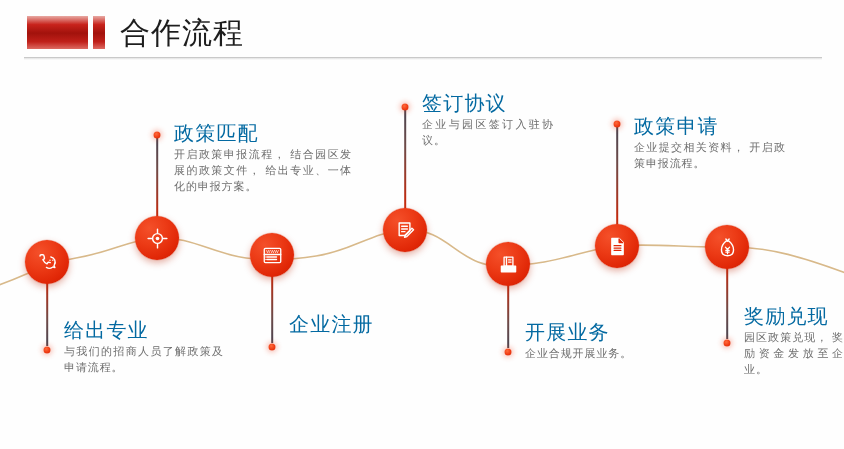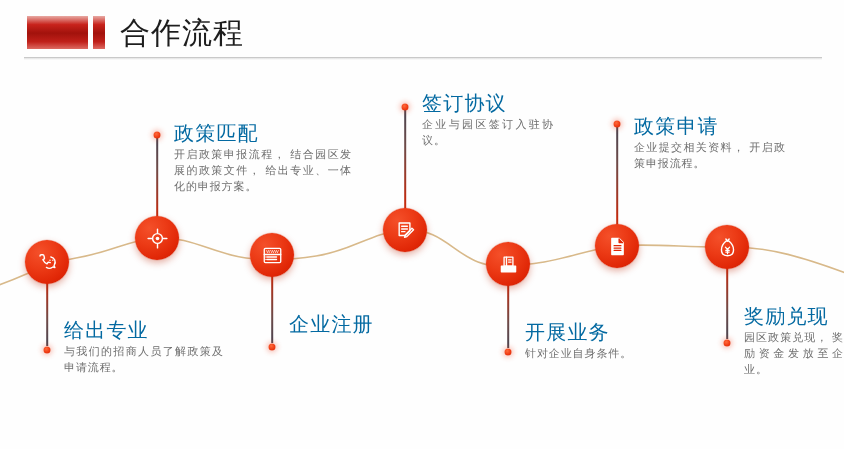--- a/index.html
+++ b/index.html
@@ -244,21 +244,21 @@
       <svg width="23" height="23" viewBox="0 0 24 24" fill="none" stroke="#ffffff" stroke-width="1.4" stroke-linecap="round" stroke-linejoin="round">
         <path d="M7.4 4.3h9.2v9.4H7.4z"></path>
         <path d="M9.9 4.3v9.4"></path>
         <path d="M12.1 7.1h2.6M12.1 9.5h2.6"></path>
         <path d="M4.6 13.7h14.8v5.9H4.6z" fill="#ffffff" stroke="#ffffff"></path>
       </svg>
     </span>
   </div>
   <div class="label-block" style="left:525px; top:322px; width:122px;">
     <div class="label-title">开展业务</div>
-    <div class="label-desc">针对企业自身条件。</div>
+    <div class="label-desc">企业合规开展业务。</div>
   </div>
 
   <div class="connector up" style="left:617px; top:127px; height:119px;"></div>
   <div class="enddot" style="left:617px; top:124px;"></div>
   <div class="node-badge" style="left:617px; top:246px;">
     <span>
       <svg width="23" height="23" viewBox="0 0 24 24" fill="none" stroke="#ffffff" stroke-width="1.4" stroke-linejoin="round">
         <path d="M6.1 3.6h7.6l4.2 4.3v12.5H6.1z" fill="#ffffff" stroke="#ffffff"></path>
         <path d="M13.7 3.6v4.3h4.2" fill="#e02606" stroke="#e02606"></path>
         <path d="M8.4 11.2h7.2M8.4 13.6h7.2M8.4 16h7.2" stroke="#e02606" stroke-width="1.3" stroke-linecap="round"></path>

